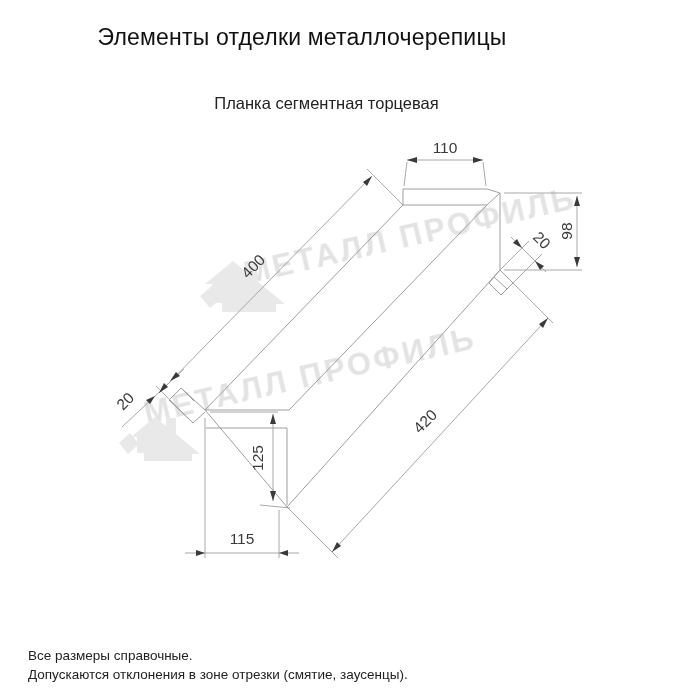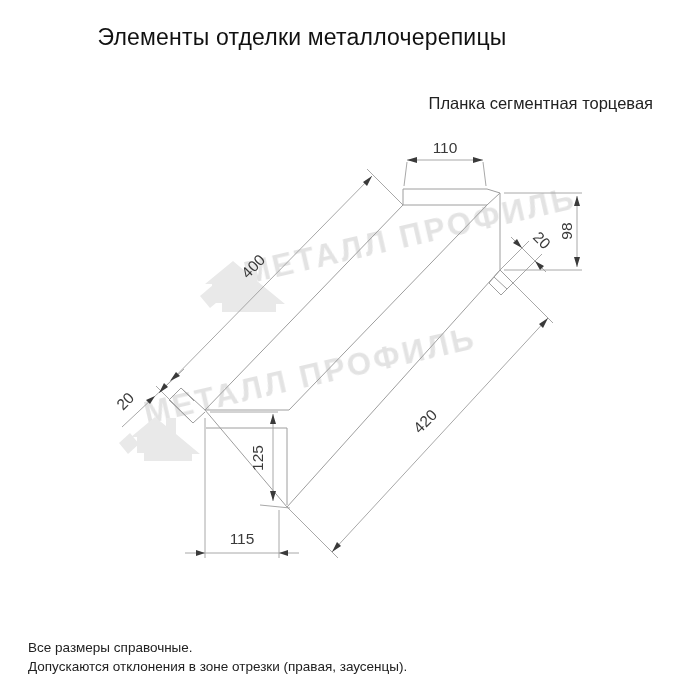--- a/index.html
+++ b/index.html
@@ -5,25 +5,25 @@
   html,body{margin:0;padding:0;}
   body{
     width:700px;height:700px;position:relative;background:#ffffff;
     font-family:"Liberation Sans", sans-serif;color:#1a1a1a;overflow:hidden;
   }
   .title{
     position:absolute;top:24px;left:0;width:604px;text-align:center;
     font-size:23px;font-weight:400;letter-spacing:.2px;color:#111;
   }
   .subtitle{
-    position:absolute;top:93px;left:0;width:653px;text-align:right;
+    position:absolute;top:93px;left:0;width:653px;text-align:center;
     font-size:16.5px;line-height:20px;color:#222;
   }
   .footer{
-    position:absolute;left:28px;bottom:24px;font-size:13.5px;line-height:19px;color:#222;margin-top:21px;
+    position:absolute;left:28px;bottom:16px;font-size:13.5px;line-height:19px;color:#222;margin-top:21px;
   }
   svg.drawing{position:absolute;left:0;top:0;}
   .wm{font-weight:bold;font-size:31px;letter-spacing:3px;}
   .dimtxt{font-size:15.5px;}
 </style>
 </head>
 <body>
 
 <div class="title">Элементы отделки металлочерепицы</div>
 
@@ -86,14 +86,14 @@
     <text class="dimtxt" x="257" y="270" transform="rotate(-45 257 270)">400</text>
     <text class="dimtxt" x="429" y="425" transform="rotate(-45 429 425)">420</text>
     <text class="dimtxt" x="129" y="405" transform="rotate(-45 129 405)">20</text>
     <text class="dimtxt" x="259" y="462" transform="rotate(-90 259 458)">125</text>
     <text class="dimtxt" x="242" y="544">115</text>
   </g>
 </svg>
 
 <div class="footer">
   <div>Все размеры справочные.</div>
-  <div>Допускаются отклонения в зоне отрезки (правая, заусенцы).</div>
+  <div>Допускаются отклонения в зоне отрезки (смятие, заусенцы).</div>
 </div>
 
 </body></html>

